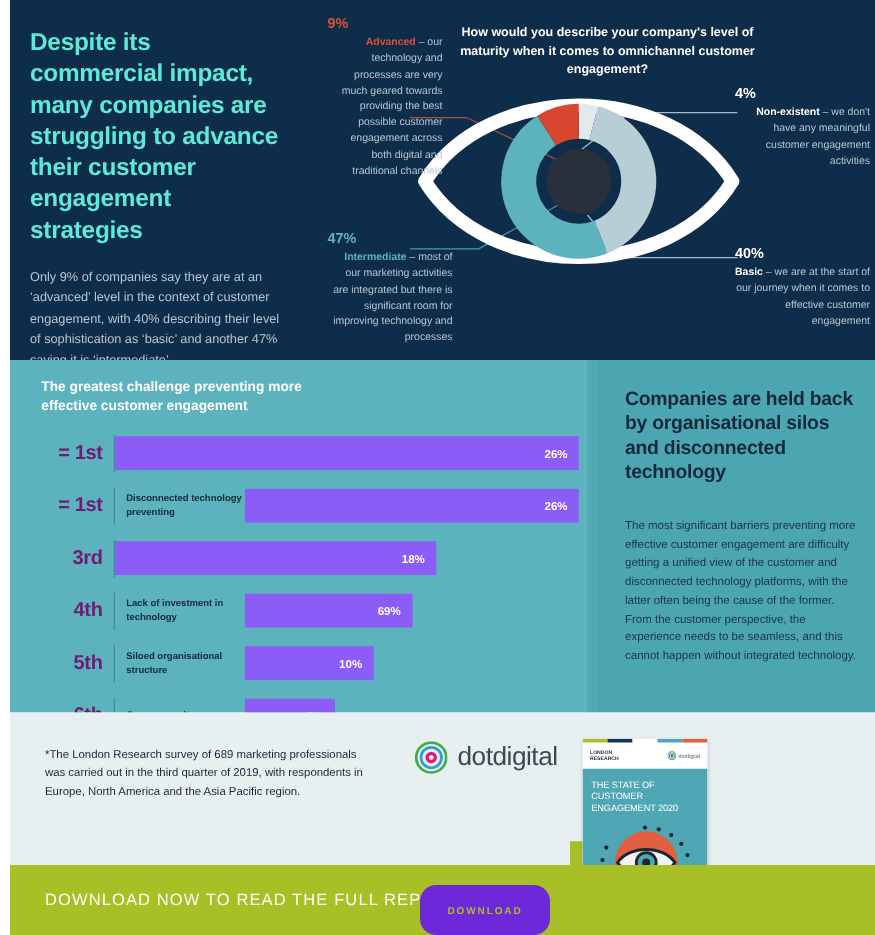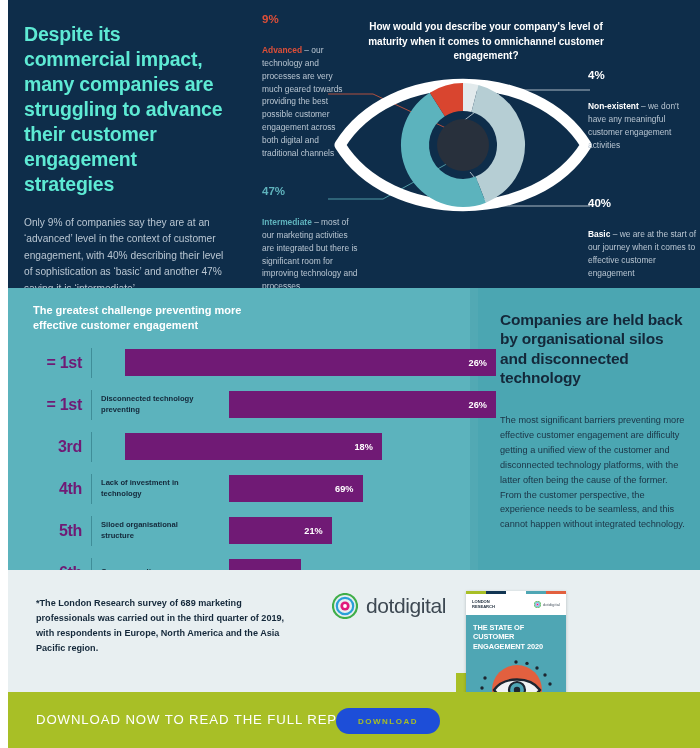--- a/index.html
+++ b/index.html
@@ -38,21 +38,21 @@
     line-height: 1.62;
     margin-top: 18px;
   }
 
   
   .callout { position: absolute; }
   .callout .pct {
     font-size: 11.5px; font-weight: bold; line-height: 1.25;
   }
   .callout .desc {
-    font-size: 8.4px; line-height: 1.52; color: #b9c6d2; margin-top: 18px;
+    font-size: 8.4px; line-height: 1.52; color: #b9c6d2; margin-top: 1px; text-align: right;
   }
   .callout .desc .lead { font-weight: bold; }
 
   .c-advanced { left: 254px; top: 12px; width: 92px; }
   .c-advanced .pct, .c-advanced .desc .lead { color: #df4f38; }
 
   .c-intermediate { left: 254px; top: 184px; width: 100px; }
   .c-intermediate .pct, .c-intermediate .desc .lead { color: #5fb3bd; }
 
   .c-nonexistent { left: 580px; top: 68px; width: 108px; }
@@ -101,22 +101,22 @@
   .rank-divider {
     width: 1px; height: 30px; background: #3f8d98;
   }
   .bar-label {
     width: 104px; padding-left: 9px;
     color: #14283a; font-size: 7.6px; line-height: 1.4; font-weight: bold;
   }
   .bar-track { flex: 1; position: relative; height: 27px; }
   .bar-fill {
     position: absolute; left: 0; top: 0; height: 27px;
-    background: #701a75;
-    display: flex; align-items: center; justify-content: flex-end; margin-left: 33px;
+    background: #8b5cf6;
+    display: flex; align-items: center; justify-content: flex-end;
   }
   .bar-value {
     color: #ffffff; font-size: 9.2px; font-weight: bold; padding-right: 9px;
   }
 
   .panel-title {
     position: absolute; left: 492px; top: 22px; width: 190px;
     color: #14283a; font-size: 15.5px; font-weight: bold; line-height: 1.25;
     letter-spacing: -0.2px;
   }
@@ -125,21 +125,21 @@
     color: #1b3345; font-size: 9.2px; line-height: 1.62;
   }
 
   
   .band3 {
     position: absolute; left: 8px; top: 570px; width: 692px; height: 122px;
     background: #e8eff1;
   }
   .footnote {
     position: absolute; left: 28px; top: 26px; width: 260px;
-    color: #14283a; font-size: 9.1px; line-height: 1.65; font-weight: bold;
+    color: #14283a; font-size: 9.1px; line-height: 1.65; font-weight: normal;
   }
   .brand { position: absolute; left: 332px; top: 593px; display: flex; align-items: center; gap: 8px; }
   .brand-word { color: #3d4852; font-size: 21px; letter-spacing: -0.4px; }
 
   
   .cover {
     position: absolute; left: 466px; top: 591px;
     width: 100px; height: 143px;
     background: #ffffff;
     box-shadow: 0 1px 3px rgba(0,0,0,.22);
@@ -148,42 +148,42 @@
   .cover-topbar { display: flex; height: 3px; }
   .cover-topbar i { flex: 1; display: block; }
   .cover-head {
     height: 21px; background: #ffffff; display: flex;
     align-items: center; justify-content: space-between; padding: 0 6px;
   }
   .cover-lr { font-size: 4.1px; font-weight: bold; color: #1b2a3a; line-height: 1.12; }
   .cover-dd { font-size: 4.3px; color: #5a6570; display: flex; align-items: center; gap: 2px; }
   .cover-main { background: #4fa6b4; height: 119px; position: relative; padding: 8px 7px 0; }
   .cover-title {
-    color: #ffffff; font-size: 7.4px; font-weight: bold; line-height: 1.25;
+    color: #ffffff; font-size: 7.4px; font-weight: normal; line-height: 1.25;
     letter-spacing: -0.1px;
   }
   .cover-eye { position: absolute; left: 10px; top: 44px; }
   .cover-foot { position: absolute; left: 0; bottom: 0; width: 100%; height: 12px; background: #123553; }
   .cover-greenstrip {
     position: absolute; left: 456px; top: 673px; width: 12px; height: 32px; background: #a8bf26;
   }
 
   
   .band4 {
     position: absolute; left: 8px; top: 692px; width: 692px; height: 56px;
     background: #a8bf26;
   }
   .cta-text {
     position: absolute; left: 28px; top: 16px;
     color: #ffffff; font-size: 13.2px; letter-spacing: 0.9px;
   }
   .cta-button {
     position: absolute; left: 336px; top: 708px;
-    width: 104px; height: 26px; border-radius: 13px;
-    background: #1d4ed8; border: none;
+    width: 104px; height: 40px; border-radius: 13px;
+    background: #6d28d9; border: none;
     color: #a8bf26; font-size: 8px; font-weight: bold; letter-spacing: 1.5px;
     font-family: "Liberation Sans", sans-serif;
     cursor: pointer;
   }
 </style>
 </head>
 <body>
 
 <div class="page">
 
@@ -288,21 +288,21 @@
               <span class="bar-value">69%</span>
             </div>
           </div>
         </div>
         <div class="bar-row">
           <div class="rank">5th</div>
           <div class="rank-divider"></div>
           <div class="bar-label">Siloed organisational structure</div>
           <div class="bar-track">
             <div class="bar-fill" style="width:38.46153846153847%">
-              <span class="bar-value">21%</span>
+              <span class="bar-value">10%</span>
             </div>
           </div>
         </div>
         <div class="bar-row">
           <div class="rank">6th</div>
           <div class="rank-divider"></div>
           <div class="bar-label">Company culture</div>
           <div class="bar-track">
             <div class="bar-fill" style="width:26.923076923076923%">
               <span class="bar-value">7%</span>

